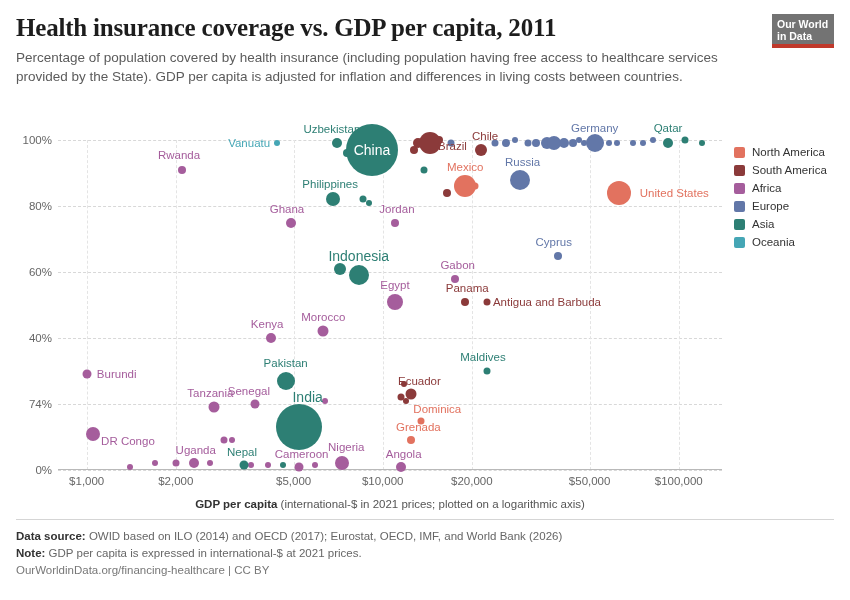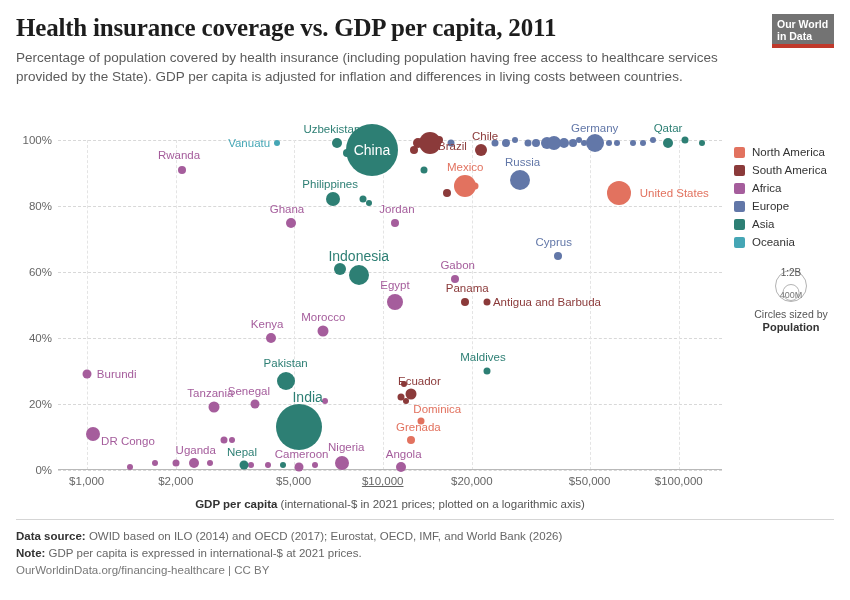--- a/index.html
+++ b/index.html
@@ -136,37 +136,37 @@
   <div class="logo">
     <div>Our World</div>
     <div>in Data</div>
   </div>
 
 
   <div class="plot" id="plot">
       <div class="gridline-h" style="top: 330px;"></div>
       <div class="ytick" style="top: 330px;">0%</div>
       <div class="gridline-h" style="top: 264px;"></div>
-      <div class="ytick" style="top: 264px;">20%</div>
+      <div class="ytick" style="top: 264px;">74%</div>
       <div class="gridline-h" style="top: 198px;"></div>
       <div class="ytick" style="top: 198px;">40%</div>
       <div class="gridline-h" style="top: 132px;"></div>
       <div class="ytick" style="top: 132px;">60%</div>
       <div class="gridline-h" style="top: 66px;"></div>
       <div class="ytick" style="top: 66px;">80%</div>
       <div class="gridline-h" style="top: 0px;"></div>
       <div class="ytick" style="top: 0px;">100%</div>
       <div class="gridline-v" style="left: 28.688px;"></div>
       <div class="xtick" style="left: 28.688px;">$1,000</div>
       <div class="gridline-v" style="left: 117.801px;"></div>
       <div class="xtick" style="left: 117.801px;">$2,000</div>
       <div class="gridline-v" style="left: 235.602px;"></div>
       <div class="xtick" style="left: 235.602px;">$5,000</div>
       <div class="gridline-v" style="left: 324.715px;"></div>
-      <div class="xtick" style="left: 324.715px; text-decoration: underline;">$10,000</div>
+      <div class="xtick" style="left: 324.715px;">$10,000</div>
       <div class="gridline-v" style="left: 413.828px;"></div>
       <div class="xtick" style="left: 413.828px;">$20,000</div>
       <div class="gridline-v" style="left: 531.629px;"></div>
       <div class="xtick" style="left: 531.629px;">$50,000</div>
       <div class="gridline-v" style="left: 620.742px;"></div>
       <div class="xtick" style="left: 620.742px;">$100,000</div>
       <div class="axis-bottom"></div>
       <div class="dot" style="left: 71.9458px; top: 326.7px; width: 6px; height: 6px; background: rgb(165, 93, 156);"></div>
       <div class="dot" style="left: 96.9071px; top: 323.4px; width: 6px; height: 6px; background: rgb(165, 93, 156);"></div>
       <div class="dot" style="left: 117.801px; top: 323.4px; width: 7px; height: 7px; background: rgb(165, 93, 156);"></div>
@@ -310,32 +310,20 @@
       <div class="legend-row">
         <span class="legend-swatch" style="background: rgb(45, 127, 116);"></span>
         <span>Asia</span>
       </div>
       <div class="legend-row">
         <span class="legend-swatch" style="background: rgb(69, 166, 181);"></span>
         <span>Oceania</span>
       </div>
     </div>
 
-  <div class="size-legend">
-    <div class="circles">
-      <div class="c-big"></div>
-      <div class="c-small"></div>
-      <div class="lbl-big">1:2B</div>
-      <div class="lbl-small">400M</div>
-    </div>
-    <div class="size-cap">
-      <div>Circles sized by</div>
-      <b>Population</b>
-    </div>
-  </div>
 
   <div class="rule"></div>
   <div class="foot">
     <div>
       <b>Data source:</b>
       <span>OWID based on ILO (2014) and OECD (2017); Eurostat, OECD, IMF, and World Bank (2026)</span>
     </div>
     <div>
       <b>Note:</b>
       <span>GDP per capita is expressed in international-$ at 2021 prices.</span>

